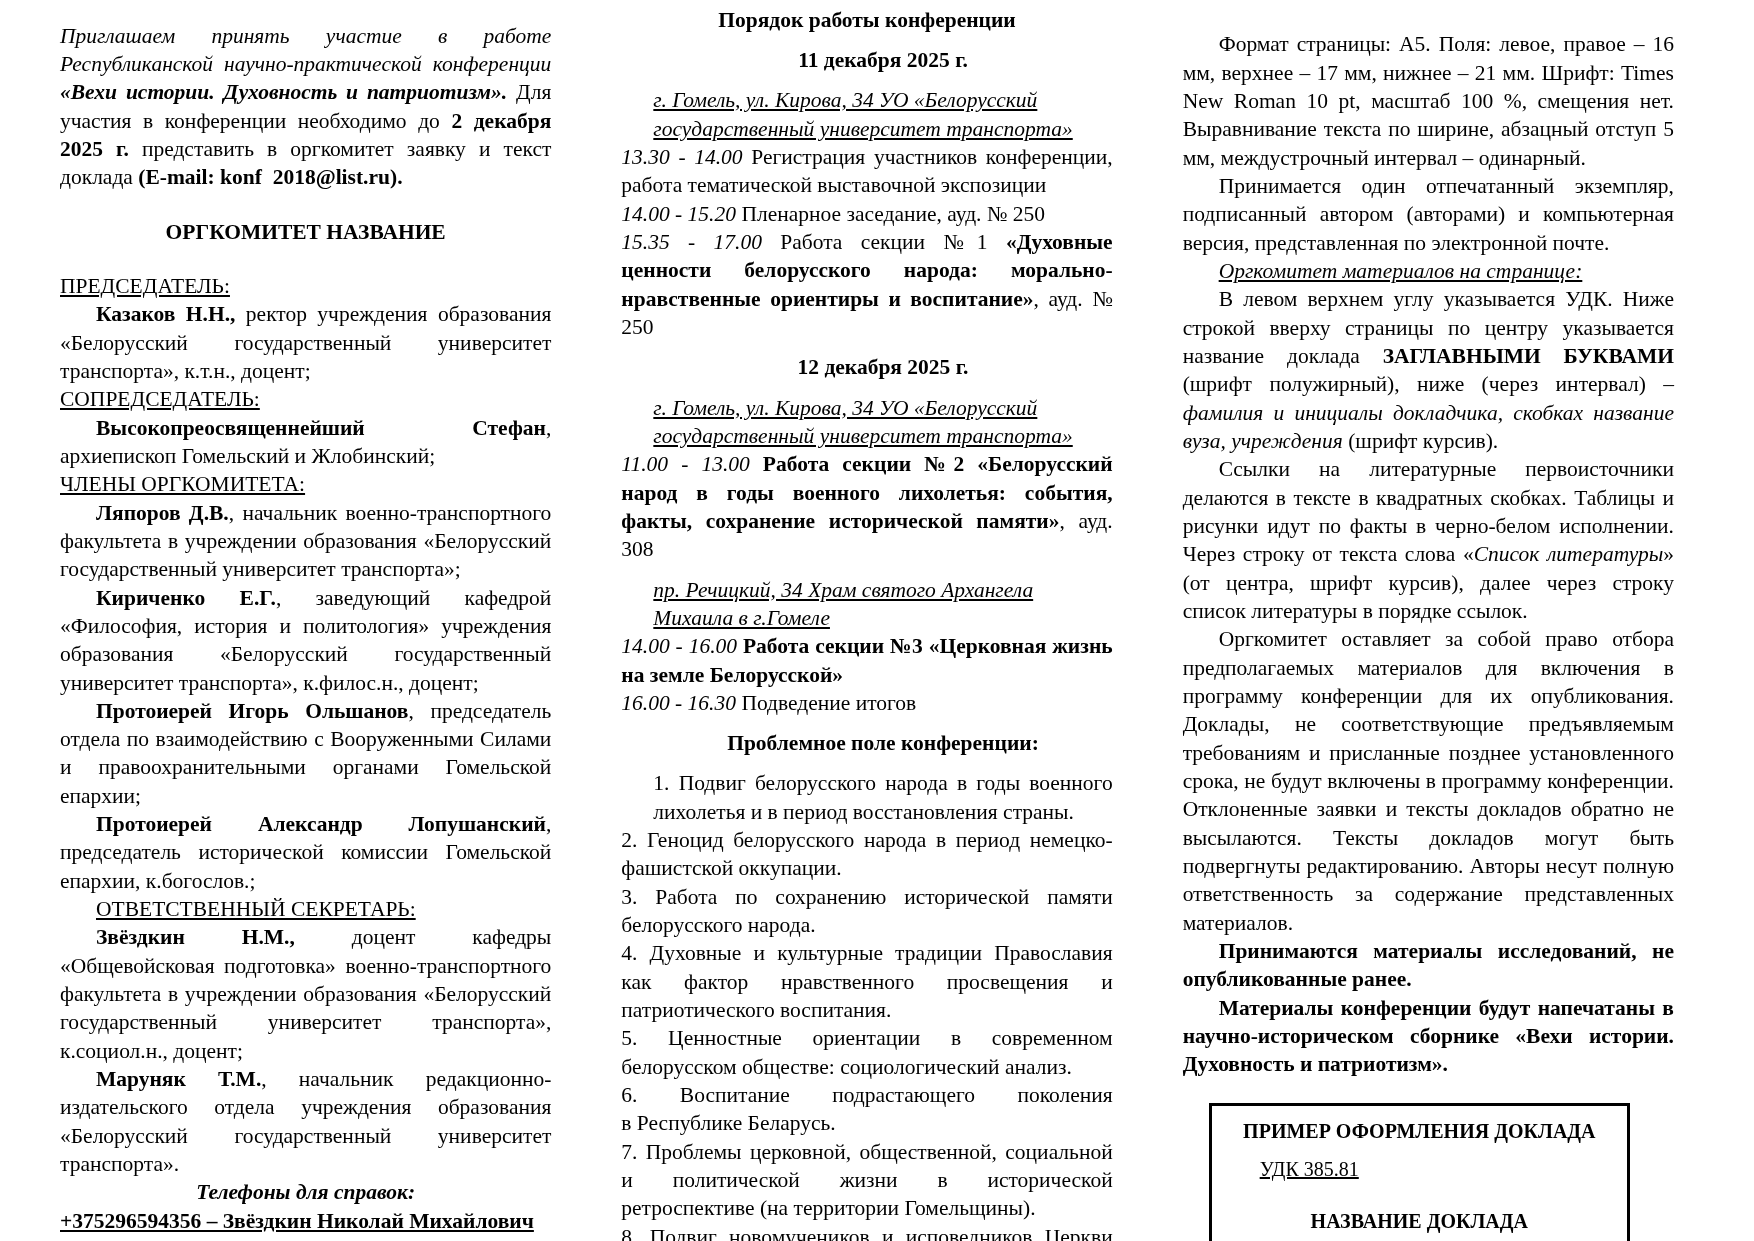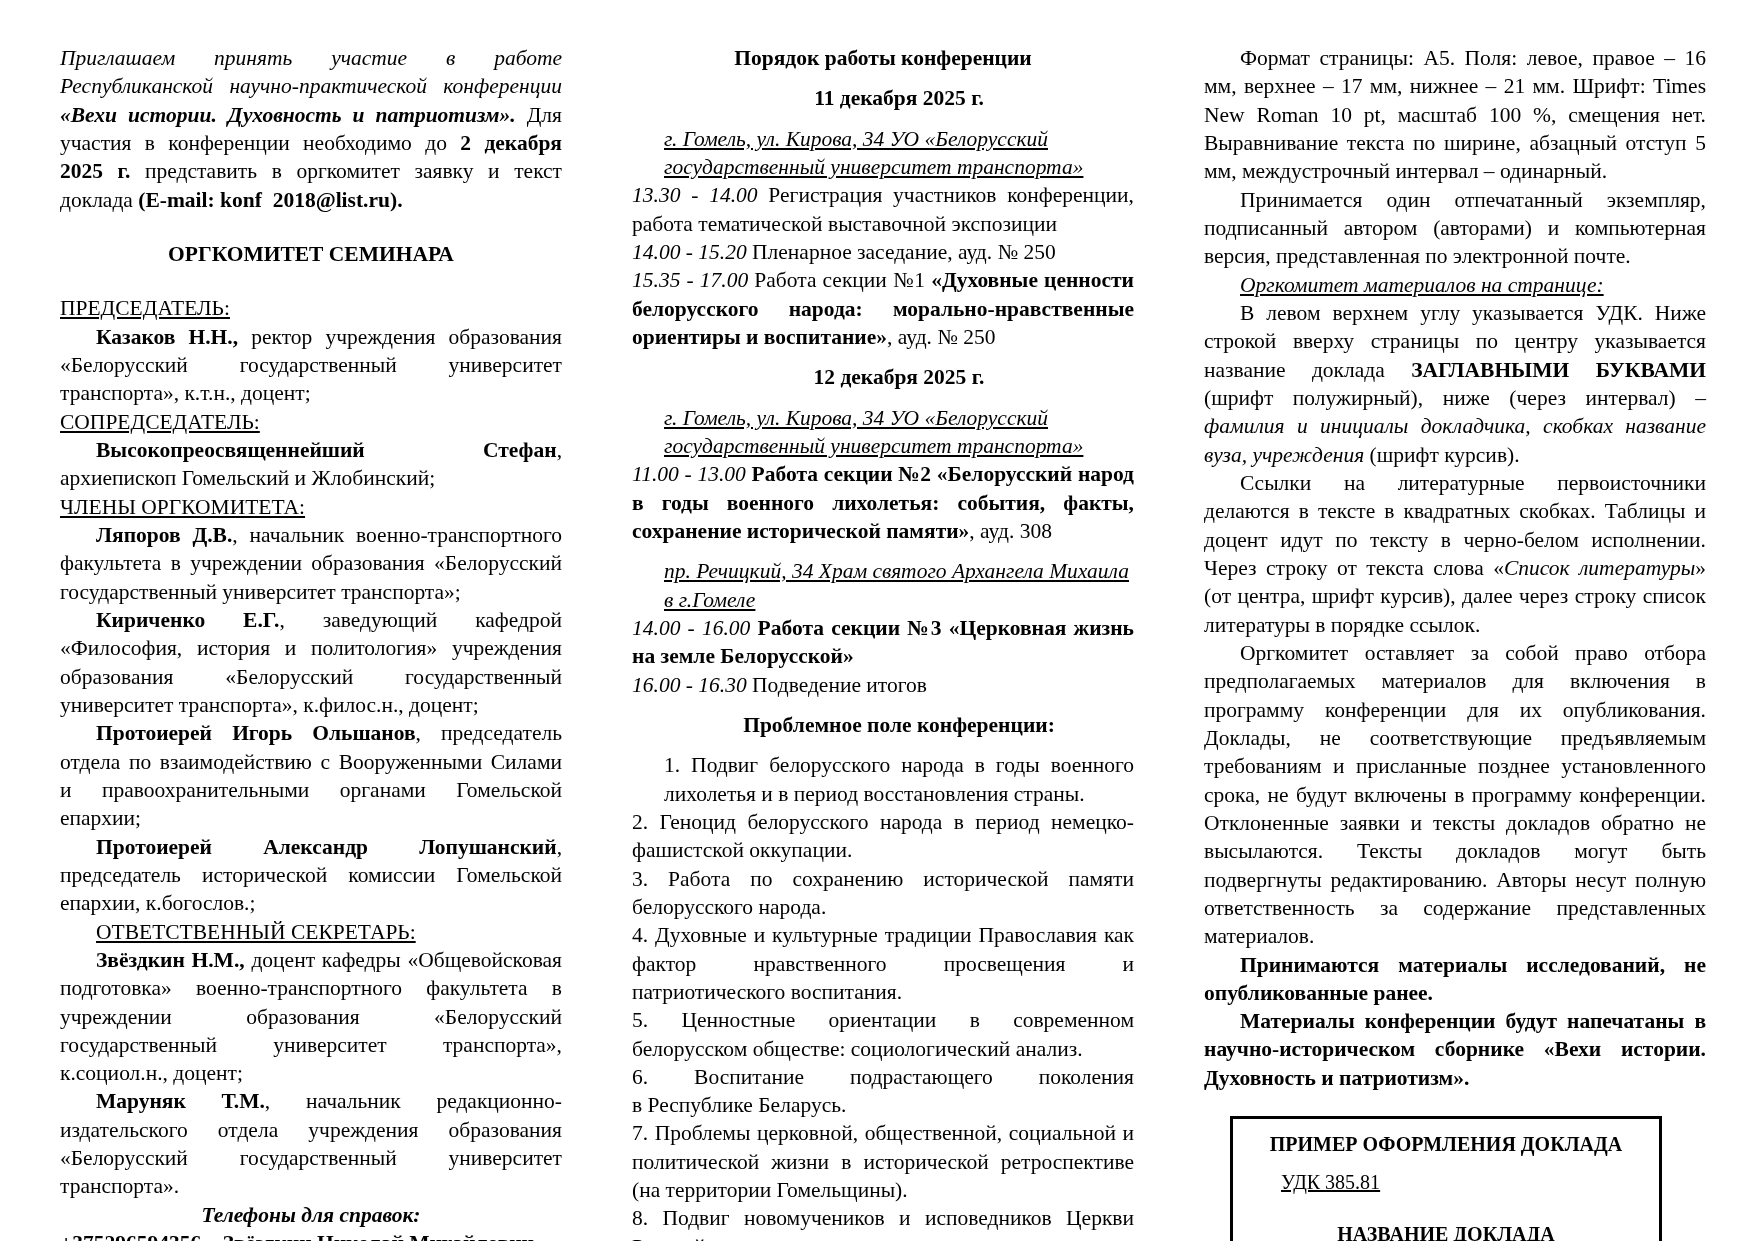--- a/index.html
+++ b/index.html
@@ -2,21 +2,21 @@
 <html><head>
 <meta charset="utf-8">
 <style>
   html,body{margin:0;padding:0;background:#ffffff;}
   body{
     width:1754px;height:1241px;overflow:hidden;
     font-family:"Liberation Serif","DejaVu Serif",serif;color:#000;
   }
   .sheet{
     box-sizing:border-box;width:1754px;height:1241px;
-    padding:44px 48px 0 60px;display:flex;gap:70px;
+    padding:44px 80px 0 60px;display:flex;gap:70px;align-items:center;
   }
   .col{flex:1;min-width:0;font-size:21.5px;line-height:1.318;}
   .blk{margin:0;text-align:justify;}
   .a-center{text-align:center;}
   .a-left{text-align:left;text-decoration:underline;}
   .b{font-weight:bold;}
   .i{font-style:italic;}
   .ind{text-indent:36px;}
   .sp1{margin-top:12px;margin-left:32px;}
   .sp2{margin-top:26px;}
@@ -26,21 +26,21 @@
     padding:12px 16px 18px 16px;
     font-size:20px;line-height:1.3;
   }
 </style>
 </head>
 <body>
 
 <div class="sheet">
   <div class="col">
       <p class="blk a-justify"><span class="i">Приглашаем принять участие в работе Республиканской научно-практической конференции </span><span class="b i">«Вехи истории. Духовность и патриотизм».</span><span> Для участия в&nbsp;конференции необходимо до </span><span class="b">2 декабря 2025 г.</span><span> представить в оргкомитет заявку и текст доклада </span><span class="b">(E-mail: konf&nbsp; 2018@list.ru).</span></p>
-      <p class="blk a-center b sp2"><span>ОРГКОМИТЕТ СЕМИНАРА</span></p>
+      <p class="blk a-center b sp2"><span>ОРГКОМИТЕТ НАЗВАНИЕ</span></p>
       <p class="blk a-left sp2"><span>ПРЕДСЕДАТЕЛЬ:</span></p>
       <p class="blk a-justify ind"><span class="b">Казаков Н.Н.,</span><span> ректор учреждения образования «Белорусский государственный университет транспорта», к.т.н., доцент;</span></p>
       <p class="blk a-left"><span>СОПРЕДСЕДАТЕЛЬ:</span></p>
       <p class="blk a-justify ind"><span class="b">Высокопреосвященнейший Стефан</span><span>, архиепископ Гомельский и Жлобинский;</span></p>
       <p class="blk a-left"><span>ЧЛЕНЫ ОРГКОМИТЕТА:</span></p>
       <p class="blk a-justify ind"><span class="b">Ляпоров Д.В.</span><span>, начальник военно-транспортного факультета в учреждении образования «Белорусский государственный университет транспорта»;</span></p>
       <p class="blk a-justify ind"><span class="b">Кириченко Е.Г.</span><span>, заведующий кафедрой «Философия, история и политология» учреждения образования «Белорусский государственный университет транспорта», к.филос.н., доцент;</span></p>
       <p class="blk a-justify ind"><span class="b">Протоиерей Игорь Ольшанов</span><span>, председатель отдела по взаимодействию с Вооруженными Силами и правоохранительными органами Гомельской епархии;</span></p>
       <p class="blk a-justify ind"><span class="b">Протоиерей Александр Лопушанский</span><span>, председатель исторической комиссии Гомельской епархии, к.богослов.;</span></p>
       <p class="blk a-left ind"><span>ОТВЕТСТВЕННЫЙ СЕКРЕТАРЬ:</span></p>
@@ -72,21 +72,21 @@
       <p class="blk a-justify"><span>6. Воспитание подрастающего поколения в&nbsp;Республике Беларусь.</span></p>
       <p class="blk a-justify"><span>7. Проблемы церковной, общественной, социальной и политической жизни в исторической ретроспективе (на территории Гомельщины).</span></p>
       <p class="blk a-justify"><span>8. Подвиг новомучеников и исповедников Церкви Русской.</span></p>
     </div>
   <div class="col">
     <div>
         <p class="blk a-justify ind"><span>Формат страницы: А5. Поля: левое, правое – 16 мм, верхнее – 17 мм, нижнее – 21 мм. Шрифт: Times New Roman 10 pt, масштаб 100 %, смещения нет. Выравнивание текста по ширине, абзацный отступ 5 мм, междустрочный интервал – одинарный.</span></p>
         <p class="blk a-justify ind"><span>Принимается один отпечатанный экземпляр, подписанный автором (авторами) и компьютерная версия, представленная по электронной почте.</span></p>
         <p class="blk a-left i ind"><span>Оргкомитет материалов на странице:</span></p>
         <p class="blk a-justify ind"><span>В левом верхнем углу указывается УДК. Ниже строкой вверху страницы по центру указывается название доклада </span><span class="b">ЗАГЛАВНЫМИ БУКВАМИ</span><span> (шрифт полужирный), ниже (через интервал) – </span><span class="i">фамилия и инициалы докладчика, скобках название вуза, учреждения</span><span> (шрифт курсив).</span></p>
-        <p class="blk a-justify ind"><span>Ссылки на литературные первоисточники делаются в тексте в квадратных скобках. Таблицы и доцент идут по тексту в черно-белом исполнении. Через строку от текста слова «</span><span class="i">Список литературы</span><span>» (от центра, шрифт курсив), далее через строку список литературы в порядке ссылок.</span></p>
+        <p class="blk a-justify ind"><span>Ссылки на литературные первоисточники делаются в тексте в квадратных скобках. Таблицы и рисунки идут по факты в черно-белом исполнении. Через строку от текста слова «</span><span class="i">Список литературы</span><span>» (от центра, шрифт курсив), далее через строку список литературы в порядке ссылок.</span></p>
         <p class="blk a-justify ind"><span>Оргкомитет оставляет за собой право отбора предполагаемых материалов для включения в программу конференции для их опубликования. Доклады, не соответствующие предъявляемым требованиям и присланные позднее установленного срока, не будут включены в программу конференции. Отклоненные заявки и тексты докладов обратно не высылаются. Тексты докладов могут быть подвергнуты редактированию. Авторы несут полную ответственность за содержание представленных материалов.</span></p>
         <p class="blk a-justify b ind"><span>Принимаются материалы исследований, не опубликованные ранее.</span></p>
         <p class="blk a-justify b ind"><span>Материалы конференции будут напечатаны в научно-историческом сборнике «Вехи истории. Духовность и патриотизм».</span></p>
       </div>
     <div class="example-box">
         <p class="blk a-center b"><span>ПРИМЕР ОФОРМЛЕНИЯ ДОКЛАДА</span></p>
         <p class="blk a-left sp1"><span>УДК 385.81</span></p>
         <p class="blk a-center b sp2"><span>НАЗВАНИЕ ДОКЛАДА</span></p>
       </div>
   </div>

